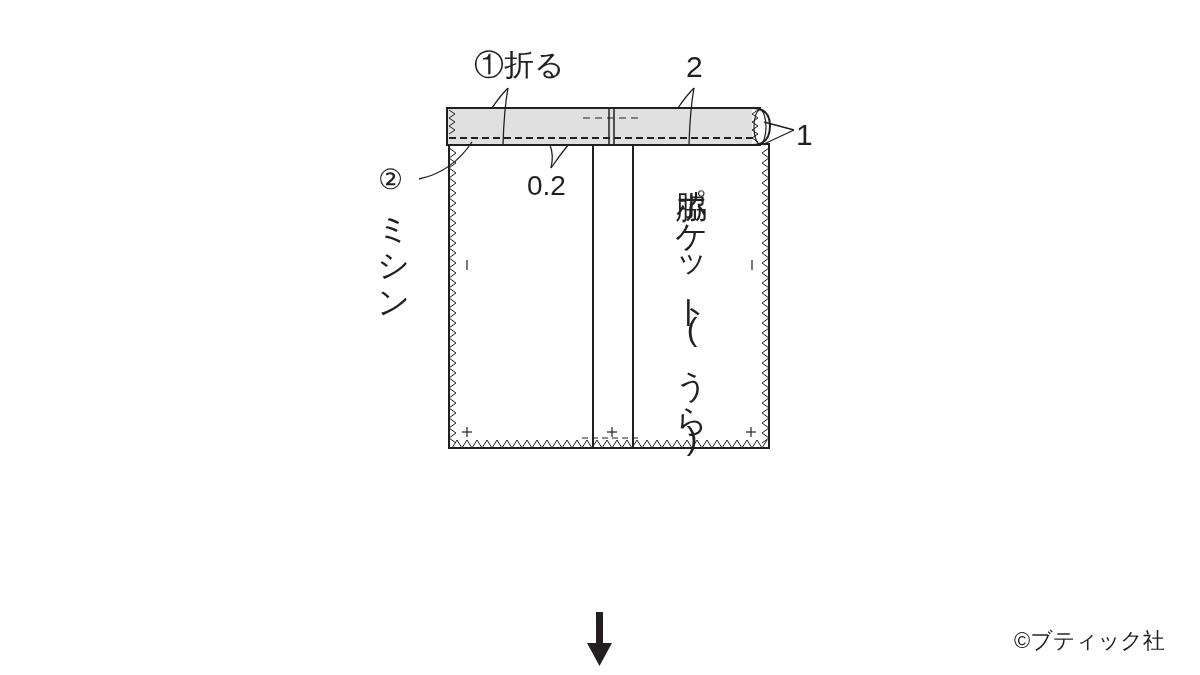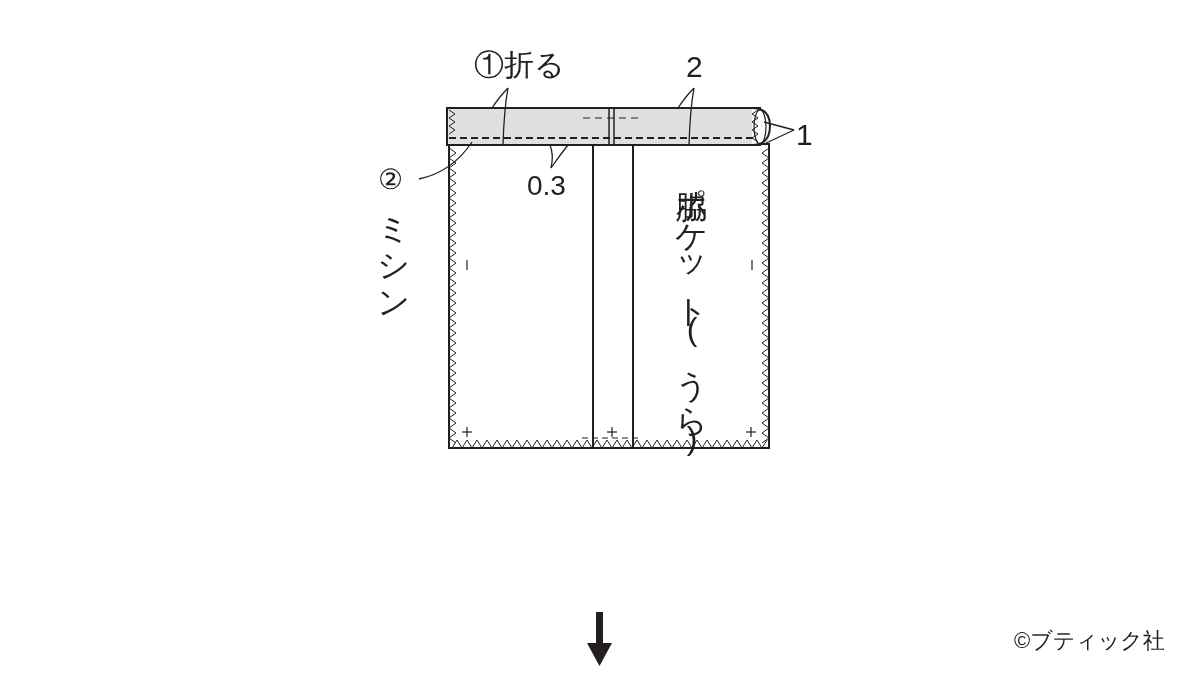--- a/index.html
+++ b/index.html
@@ -77,18 +77,18 @@
 
   <g>
     <rect x="596" y="612" width="7" height="34" fill="#231f20"></rect>
     <polygon points="587,643 612,643 599.5,666" fill="#231f20"></polygon>
   </g>
 </svg>
 
 <div class="lbl" style="left:474px; top:50px; font-size:30px;">①折る</div>
 <div class="lbl" style="left:686px; top:52px; font-size:30px;">2</div>
 <div class="lbl" style="left:796px; top:120px; font-size:30px;">1</div>
-<div class="lbl" style="left:527px; top:172px; font-size:28px;">0.3</div>
+<div class="lbl" style="left:527px; top:172px; font-size:28px;">0.2</div>
 <div class="lbl" style="left:378px; top:166px; font-size:28px;">②</div>
 <div class="lbl vert" style="left:378px; top:196px; font-size:32px;">ミシン</div>
 <div class="lbl vert" style="left:676px; top:165px; font-size:32px; line-height:1;">脇ポケット(うら)</div>
 
 <div class="lbl" style="left:1014px; top:630px; font-size:22px;">©ブティック社</div>
 
 </body></html>

